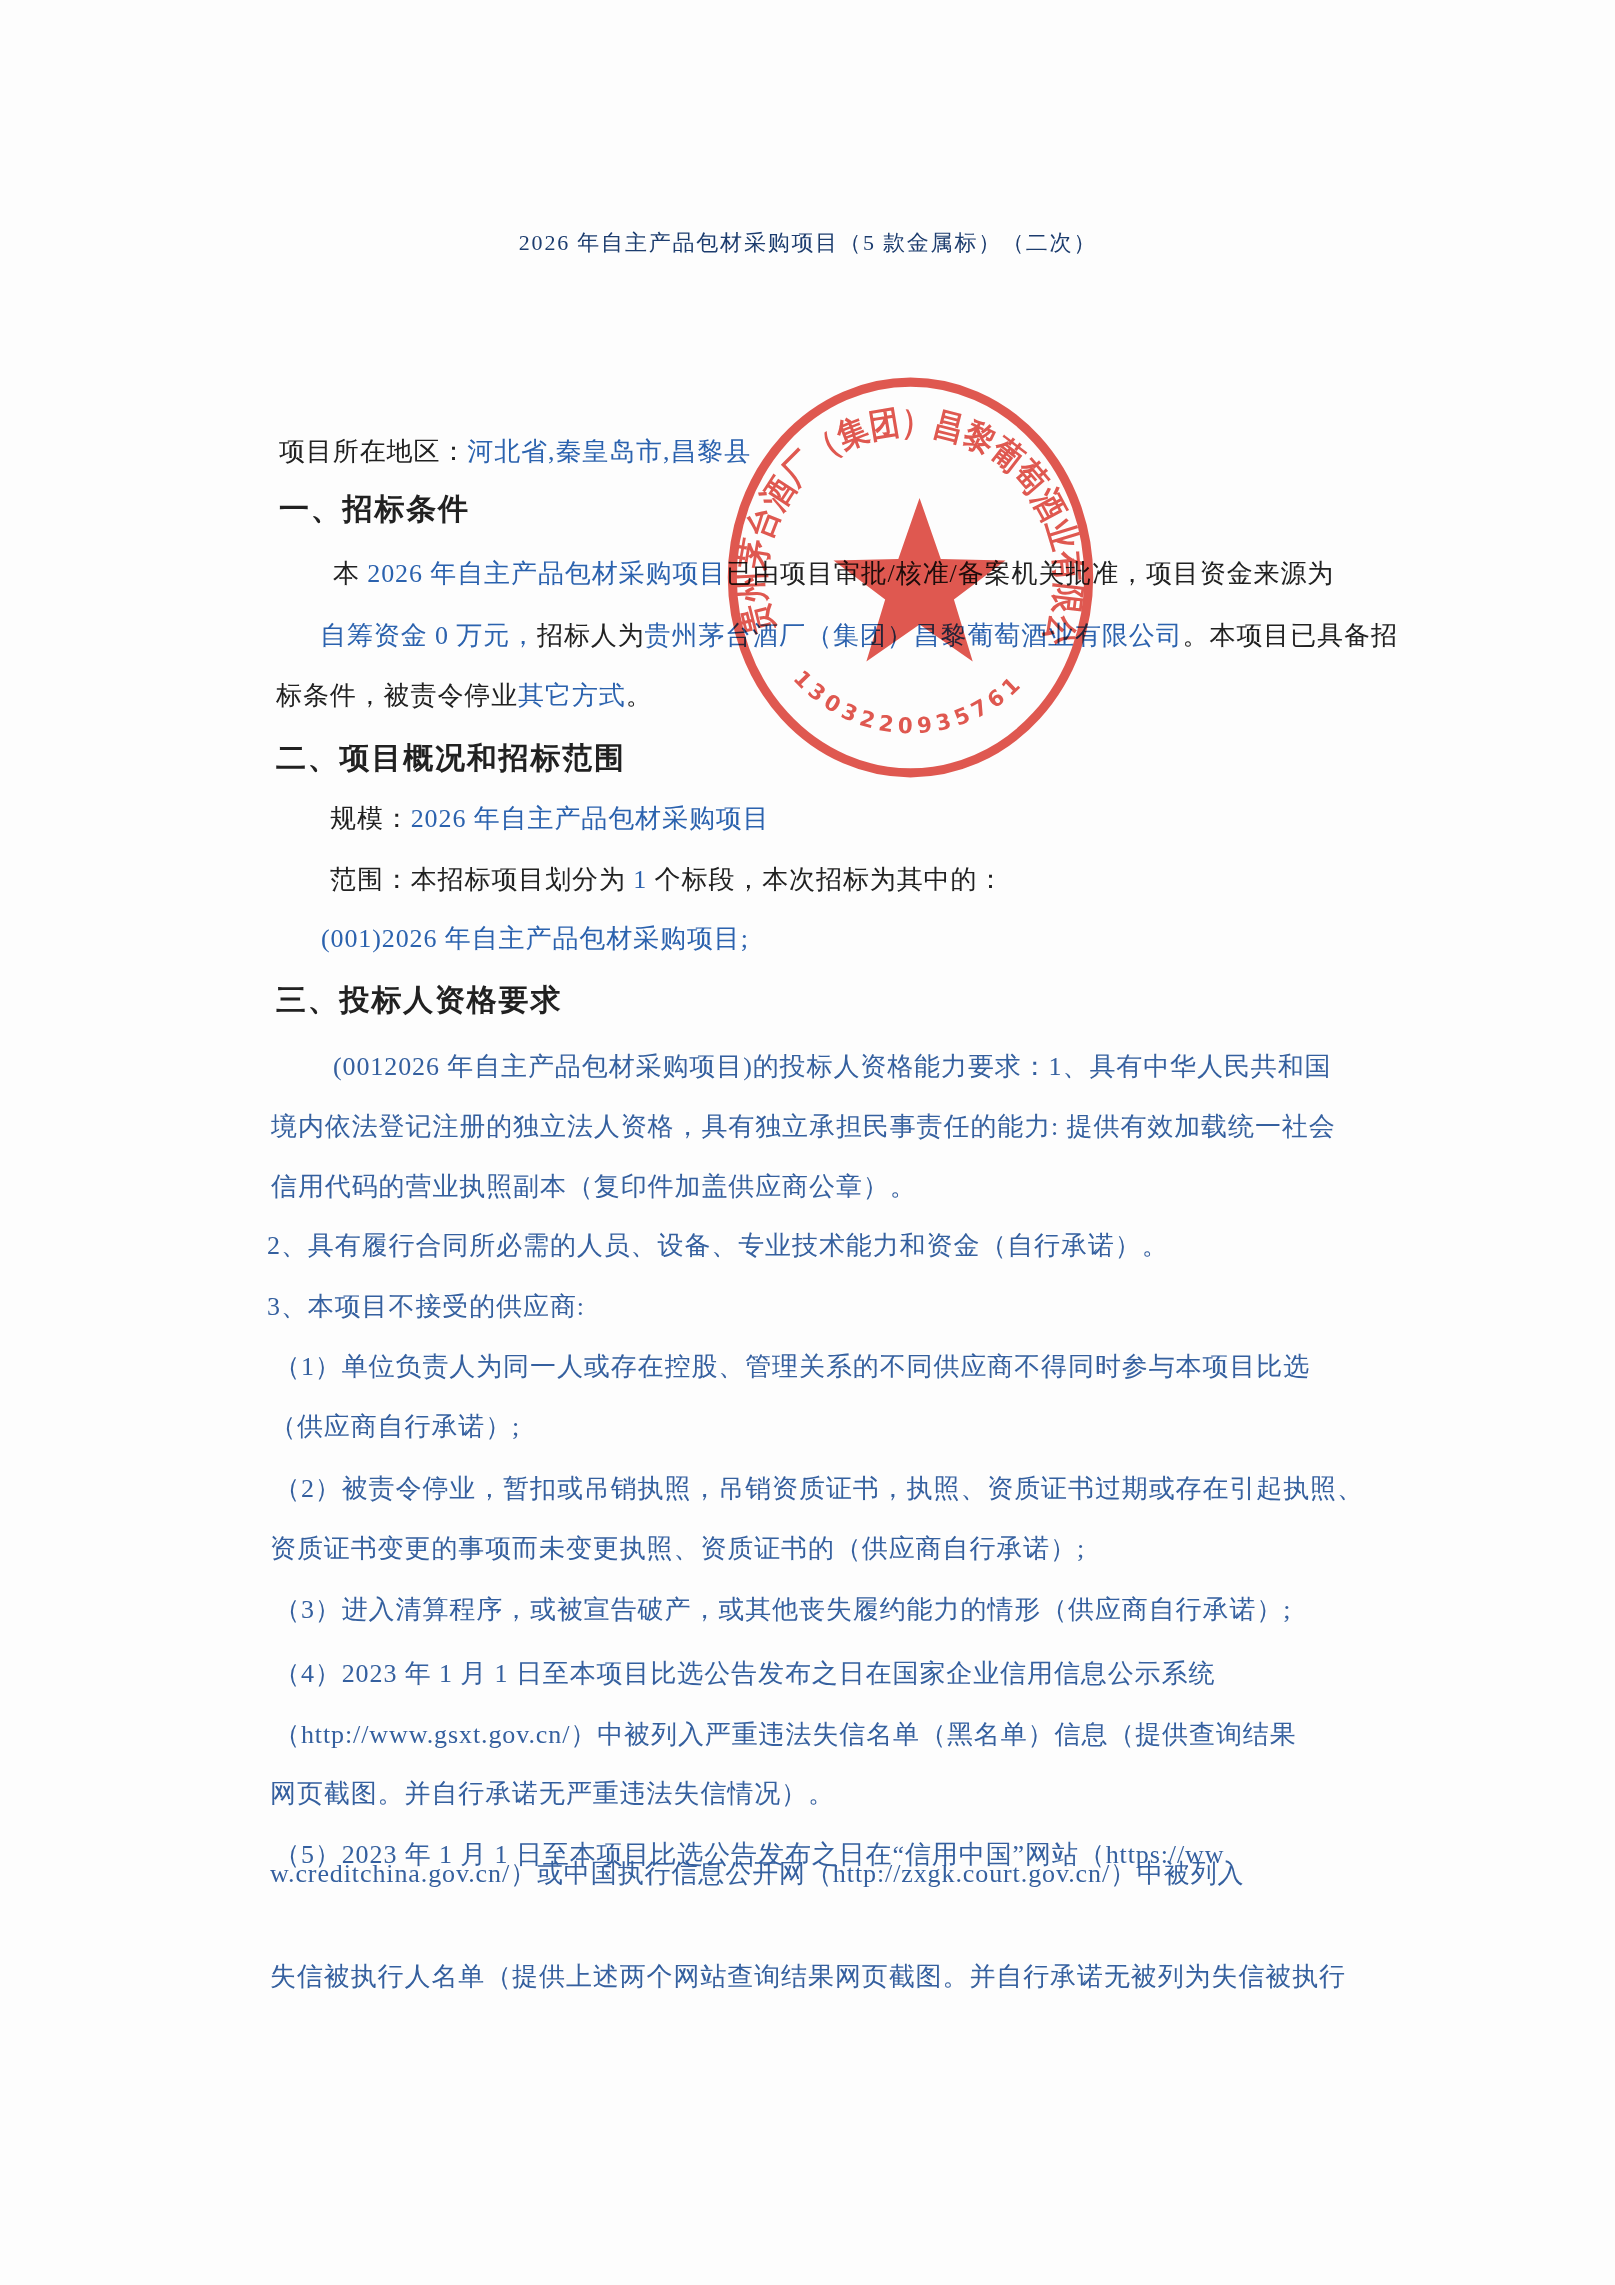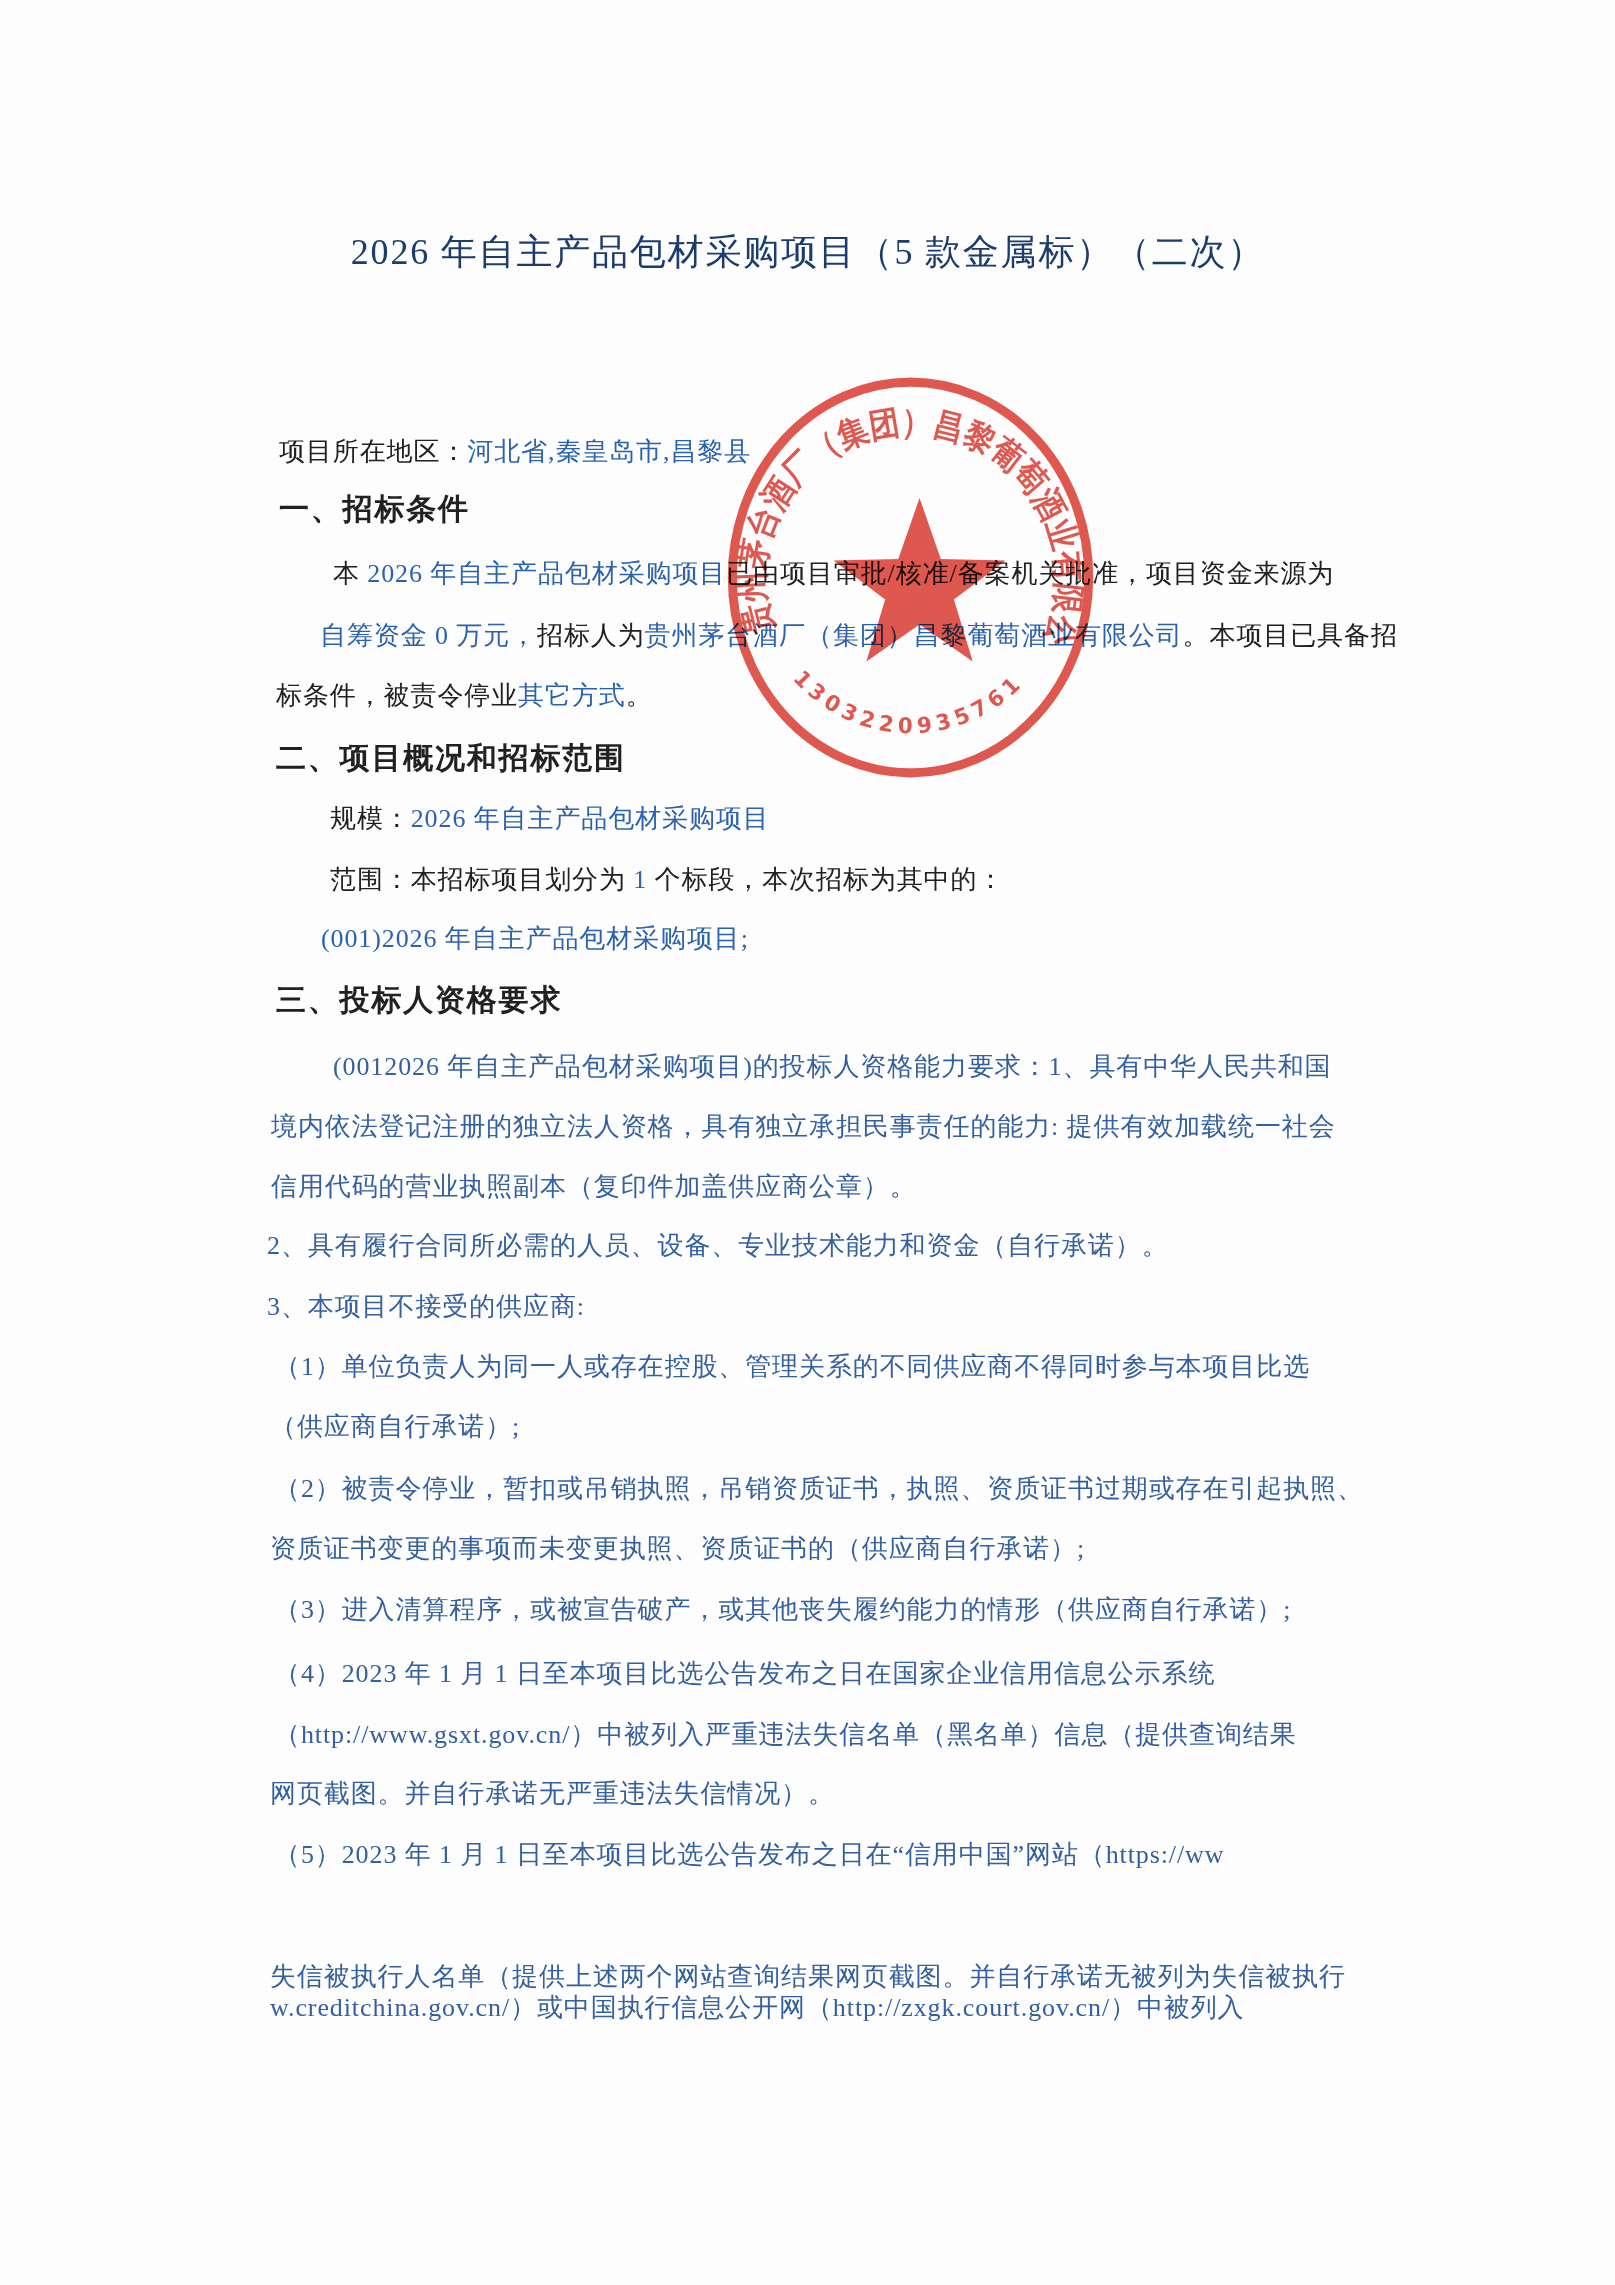--- a/index.html
+++ b/index.html
@@ -8,21 +8,21 @@
     width:1616px;height:2286px;
     background:#fdfdfd;
     overflow:hidden;
     font-family:"Liberation Serif","DejaVu Serif",serif;
   }
   .title-line{
     position:absolute;left:0;width:100%;
     text-align:center;white-space:nowrap;
     color:var(--navy);
   }
-  .doc-title{font-size:36px;letter-spacing:1.8px;}
+  .doc-title{font-size:22px;letter-spacing:1.8px;}
   .doc-subtitle{font-size:28px;letter-spacing:0.9px;}
   .line{
     position:absolute;
     font-size:26px;
     white-space:nowrap;
     letter-spacing:0.9px;
     line-height:1.2;
   }
   .line.heading{
     font-size:30px;
@@ -66,21 +66,21 @@
       <div class="line body" style="top: 1291px; left: 267px;"><span class="c-para">3、本项目不接受的供应商:</span></div>
       <div class="line body" style="top: 1351px; left: 274px;"><span class="c-para">（1）单位负责人为同一人或存在控股、管理关系的不同供应商不得同时参与本项目比选</span></div>
       <div class="line body" style="top: 1411px; left: 270px;"><span class="c-para">（供应商自行承诺）;</span></div>
       <div class="line body" style="top: 1473px; left: 274px;"><span class="c-para">（2）被责令停业，暂扣或吊销执照，吊销资质证书，执照、资质证书过期或存在引起执照、</span></div>
       <div class="line body" style="top: 1533px; left: 270px;"><span class="c-para">资质证书变更的事项而未变更执照、资质证书的（供应商自行承诺）;</span></div>
       <div class="line body" style="top: 1594px; left: 274px;"><span class="c-para">（3）进入清算程序，或被宣告破产，或其他丧失履约能力的情形（供应商自行承诺）;</span></div>
       <div class="line body" style="top: 1658px; left: 274px;"><span class="c-para">（4）2023 年 1 月 1 日至本项目比选公告发布之日在国家企业信用信息公示系统</span></div>
       <div class="line body" style="top: 1719px; left: 274px;"><span class="c-para">（http://www.gsxt.gov.cn/）中被列入严重违法失信名单（黑名单）信息（提供查询结果</span></div>
       <div class="line body" style="top: 1778px; left: 270px;"><span class="c-para">网页截图。并自行承诺无严重违法失信情况）。</span></div>
       <div class="line body" style="top: 1839px; left: 274px;"><span class="c-para">（5）2023 年 1 月 1 日至本项目比选公告发布之日在“信用中国”网站（https://ww</span></div>
-      <div class="line body" style="top: 1992px; left: 270px;"><span class="c-para">w.creditchina.gov.cn/）或中国执行信息公开网（http://zxgk.court.gov.cn/）中被列入</span></div>
+      <div class="line body" style="top: 1858px; left: 270px;"><span class="c-para">w.creditchina.gov.cn/）或中国执行信息公开网（http://zxgk.court.gov.cn/）中被列入</span></div>
       <div class="line body" style="top: 1961px; left: 270px;"><span class="c-para">失信被执行人名单（提供上述两个网站查询结果网页截图。并自行承诺无被列为失信被执行</span></div>
     </div>
 
   <svg class="stamp" viewBox="0 0 430 450">
     <defs>
       <path id="rimArc" d="M 62.8 283.4 A 162 162 0 1 1 367.2 283.4" fill="none"></path>
       <path id="numArc" d="M 79.5 331 A 172 172 0 0 0 350.5 331" fill="none"></path>
     </defs>
     <ellipse cx="215" cy="225" rx="197" ry="216" fill="none" stroke="#dd4238" stroke-width="10"></ellipse>
     <text font-size="38" font-weight="bold" fill="#dd4238" font-family="Liberation Serif, DejaVu Serif, serif">

